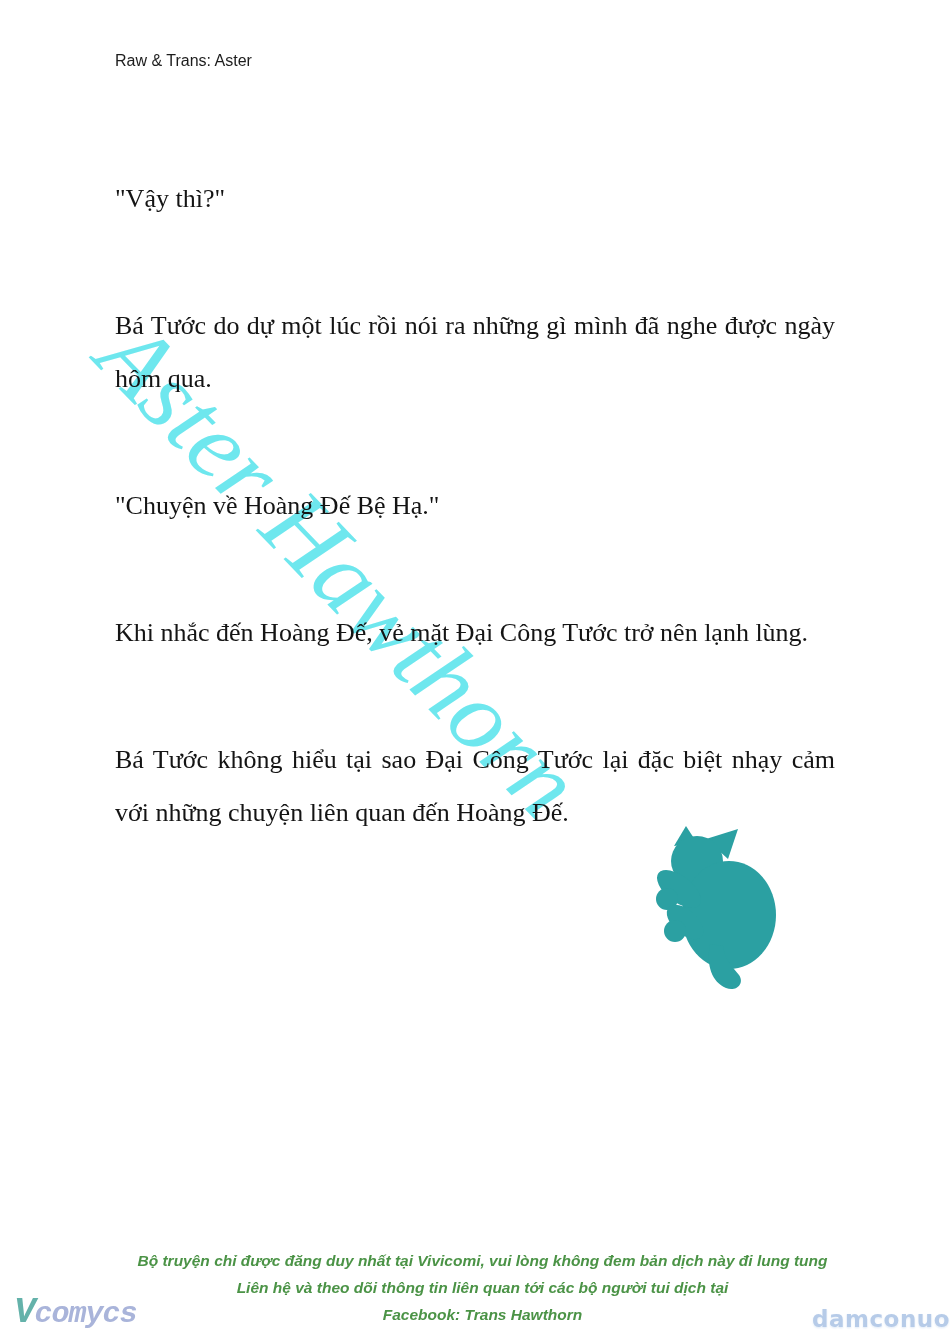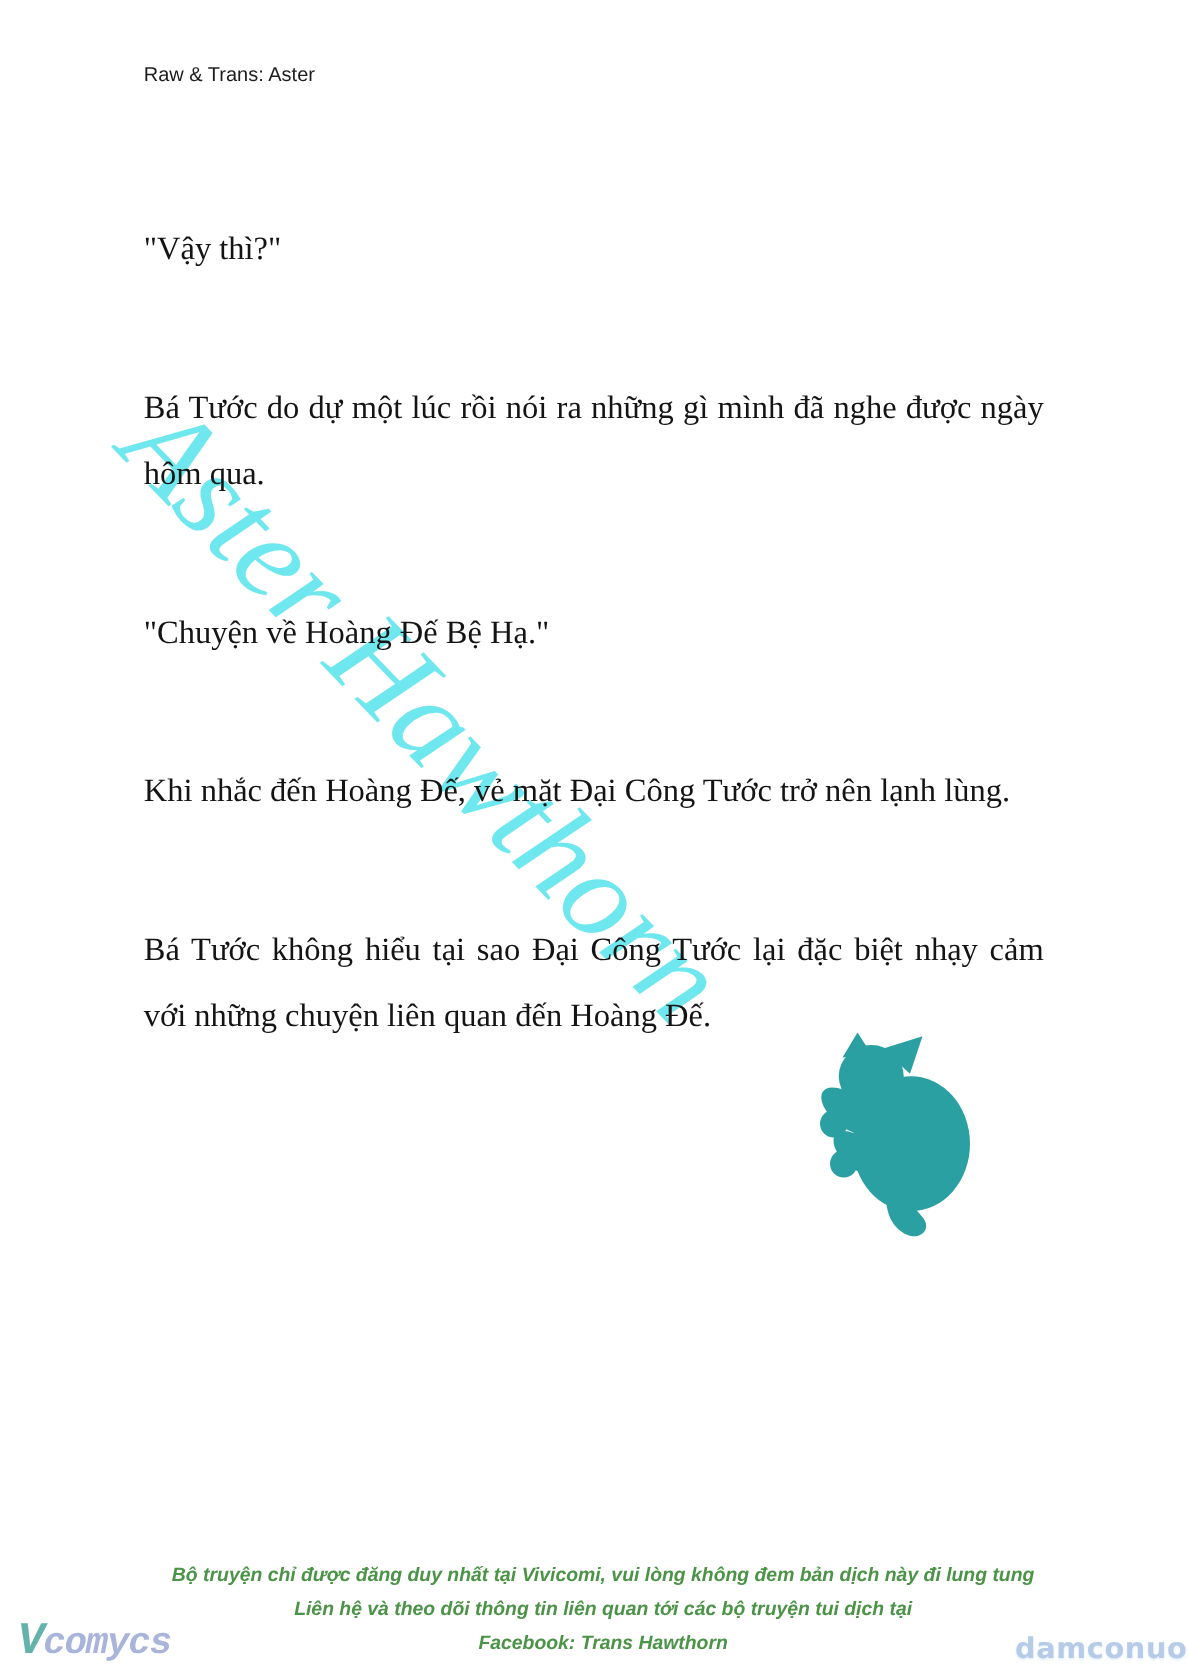--- a/index.html
+++ b/index.html
@@ -130,21 +130,21 @@
   <div class="content">
     <p>"Vậy thì?"</p>
     <p>Bá Tước do dự một lúc rồi nói ra những gì mình đã nghe được ngày hôm qua.</p>
     <p>"Chuyện về Hoàng Đế Bệ Hạ."</p>
     <p>Khi nhắc đến Hoàng Đế, vẻ mặt Đại Công Tước trở nên lạnh lùng.</p>
     <p>Bá Tước không hiểu tại sao Đại Công Tước lại đặc biệt nhạy cảm với những chuyện liên quan đến Hoàng Đế.</p>
   </div>
 
   <div class="footer">
     <div>Bộ truyện chỉ được đăng duy nhất tại Vivicomi, vui lòng không đem bản dịch này đi lung tung</div>
-    <div>Liên hệ và theo dõi thông tin liên quan tới các bộ truyện tui dịch tại</div>
+    <div>Liên hệ và theo dõi thông tin liên quan tới các bộ người tui dịch tại</div>
     <div>Facebook: Trans Hawthorn</div>
   </div>
 
   <div class="logo-vcomycs"><span class="v-leaf">V</span><span>comycs</span></div>
 
   <div class="logo-damconuong">damconuong</div>
 
 </div>
 
 </body></html>

